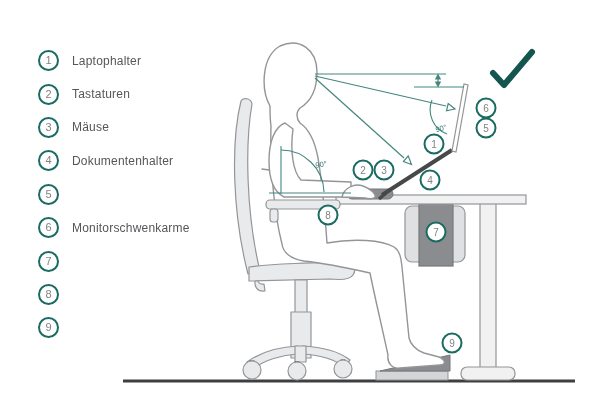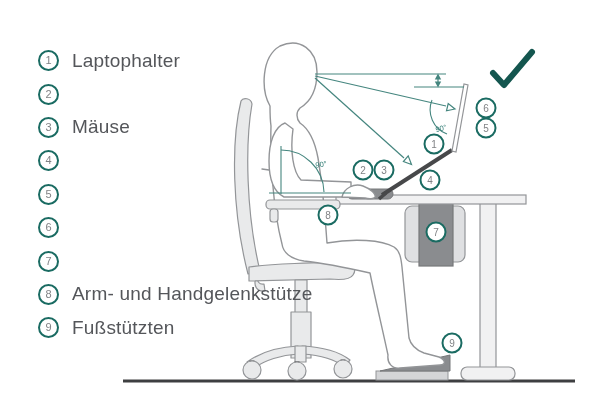--- a/index.html
+++ b/index.html
@@ -10,21 +10,21 @@
   #illustration{position:absolute;left:0;top:0;}
   #legend{
     position:absolute;left:38px;top:44px;display:flex;flex-direction:column;
   }
   .legend-row{height:33.4px;display:flex;align-items:center;gap:13px;}
   .legend-num{
     width:17px;height:17px;border:2px solid #1A6B62;border-radius:50%;
     display:flex;align-items:center;justify-content:center;
     font-size:11px;color:#808285;flex:0 0 auto;line-height:1;
   }
-  .legend-label{font-size:19px;color:#54565A;letter-spacing:.2px;white-space:nowrap;}
+  .legend-label{font-size:12px;color:#54565A;letter-spacing:.2px;white-space:nowrap;}
   svg text{font-family:"Liberation Sans", sans-serif;}
   .callout-num{font-size:10px;fill:#808285;}
   .angle-label{font-size:7.5px;fill:#2E7A72;}
 </style>
 </head>
 <body>
 
 <div id="stage">
 
   <svg id="illustration" width="600" height="403" viewBox="0 0 600 403" xmlns="http://www.w3.org/2000/svg">
@@ -173,40 +173,41 @@
     </g>
   </svg>
 
   <div id="legend">
     <div class="legend-row">
       <span class="legend-num">1</span>
       <span class="legend-label">Laptophalter</span>
     </div>
     <div class="legend-row">
       <span class="legend-num">2</span>
+      <span class="legend-label">Tastaturen</span>
     </div>
     <div class="legend-row">
       <span class="legend-num">3</span>
       <span class="legend-label">Mäuse</span>
     </div>
     <div class="legend-row">
       <span class="legend-num">4</span>
+      <span class="legend-label">Dokumentenhalter</span>
     </div>
     <div class="legend-row">
       <span class="legend-num">5</span>
     </div>
     <div class="legend-row">
       <span class="legend-num">6</span>
+      <span class="legend-label">Monitorschwenkarme</span>
     </div>
     <div class="legend-row">
       <span class="legend-num">7</span>
     </div>
     <div class="legend-row">
       <span class="legend-num">8</span>
-      <span class="legend-label">Arm- und Handgelenkstütze</span>
     </div>
     <div class="legend-row">
       <span class="legend-num">9</span>
-      <span class="legend-label">Fußstützten</span>
     </div>
   </div>
 
 </div>
 
 </body></html>

